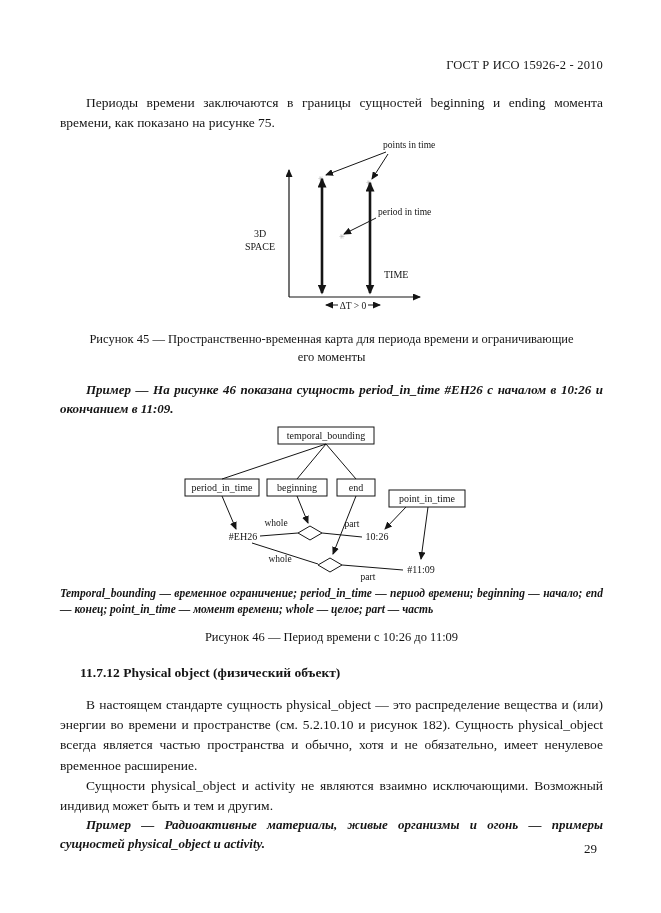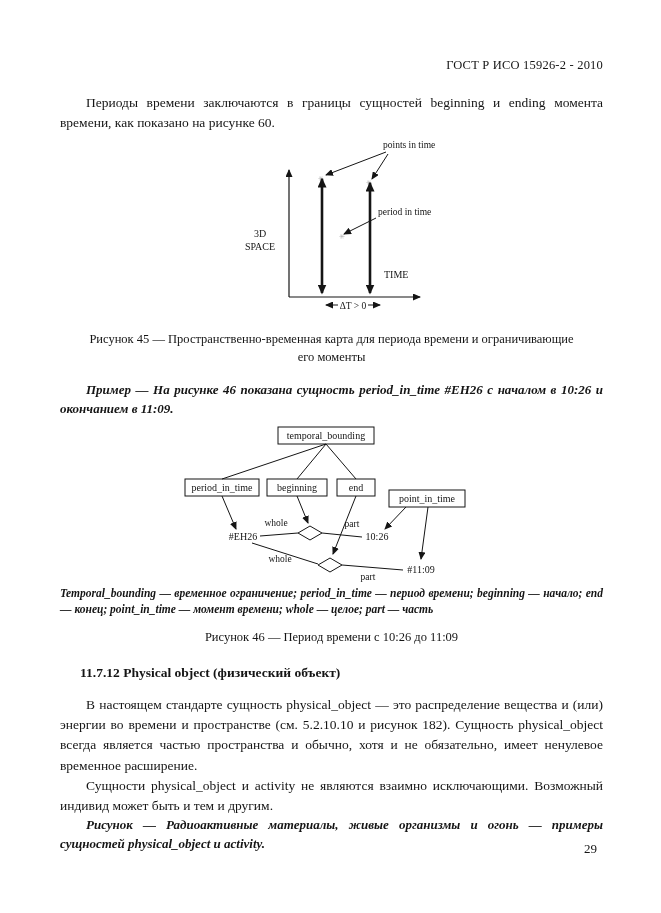--- a/index.html
+++ b/index.html
@@ -35,21 +35,21 @@
   .page-number { position: absolute; right: 64px; bottom: 56px; font-size: 13px; }
 </style>
 </head>
 <body>
 
 <div class="page">
   <div class="content">
 
     <div class="doc-header">ГОСТ Р ИСО 15926-2 - 2010</div>
 
-    <p class="body-text intro">Периоды времени заключаются в границы сущностей beginning и ending момента времени, как показано на рисунке 60.</p>
+    <p class="body-text intro">Периоды времени заключаются в границы сущностей beginning и ending момента времени, как показано на рисунке 75.</p>
 
     <svg class="fig fig45" width="210" height="182" viewBox="0 0 210 182">
       <defs>
         <marker id="ar45" markerUnits="userSpaceOnUse" markerWidth="8" markerHeight="7" refX="7" refY="3.5" orient="auto-start-reverse">
           <path d="M0,0 L8,3.5 L0,7 z" fill="#151515"></path>
         </marker>
         <marker id="arb45" markerUnits="userSpaceOnUse" markerWidth="10" markerHeight="9" refX="8.5" refY="4.5" orient="auto-start-reverse">
           <path d="M0,0 L10,4.5 L0,9 z" fill="#151515"></path>
         </marker>
       </defs>
@@ -144,18 +144,18 @@
       <text class="edgelbl" x="188" y="157" text-anchor="middle">part</text>
     </svg>
 
     <p class="terms" style="margin-top:2px">Temporal_bounding — временное ограничение; period_in_time — период времени; beginning — начало; end — конец; point_in_time — момент времени; whole — целое; part — часть</p>
     <p class="figcap single">Рисунок 46 — Период времени с 10:26 до 11:09</p>
 
     <h3 class="heading">11.7.12 Physical object (физический объект)</h3>
 
     <p class="body-text para">В настоящем стандарте сущность physical_object — это распределение вещества и (или) энергии во времени и пространстве (см. 5.2.10.10 и рисунок 182). Сущность physical_object всегда является частью пространства и обычно, хотя и не обязательно, имеет ненулевое временное расширение.</p>
     <p class="body-text">Сущности physical_object и activity не являются взаимно исключающими. Возможный индивид может быть и тем и другим.</p>
-    <p class="example" style="margin-top:0">Рисунок — Радиоактивные материалы, живые организмы и огонь — примеры сущностей physical_object и activity.</p>
+    <p class="example" style="margin-top:0">Пример — Радиоактивные материалы, живые организмы и огонь — примеры сущностей physical_object и activity.</p>
 
   </div>
 
   <div class="page-number">29</div>
 </div>
 
 </body></html>

